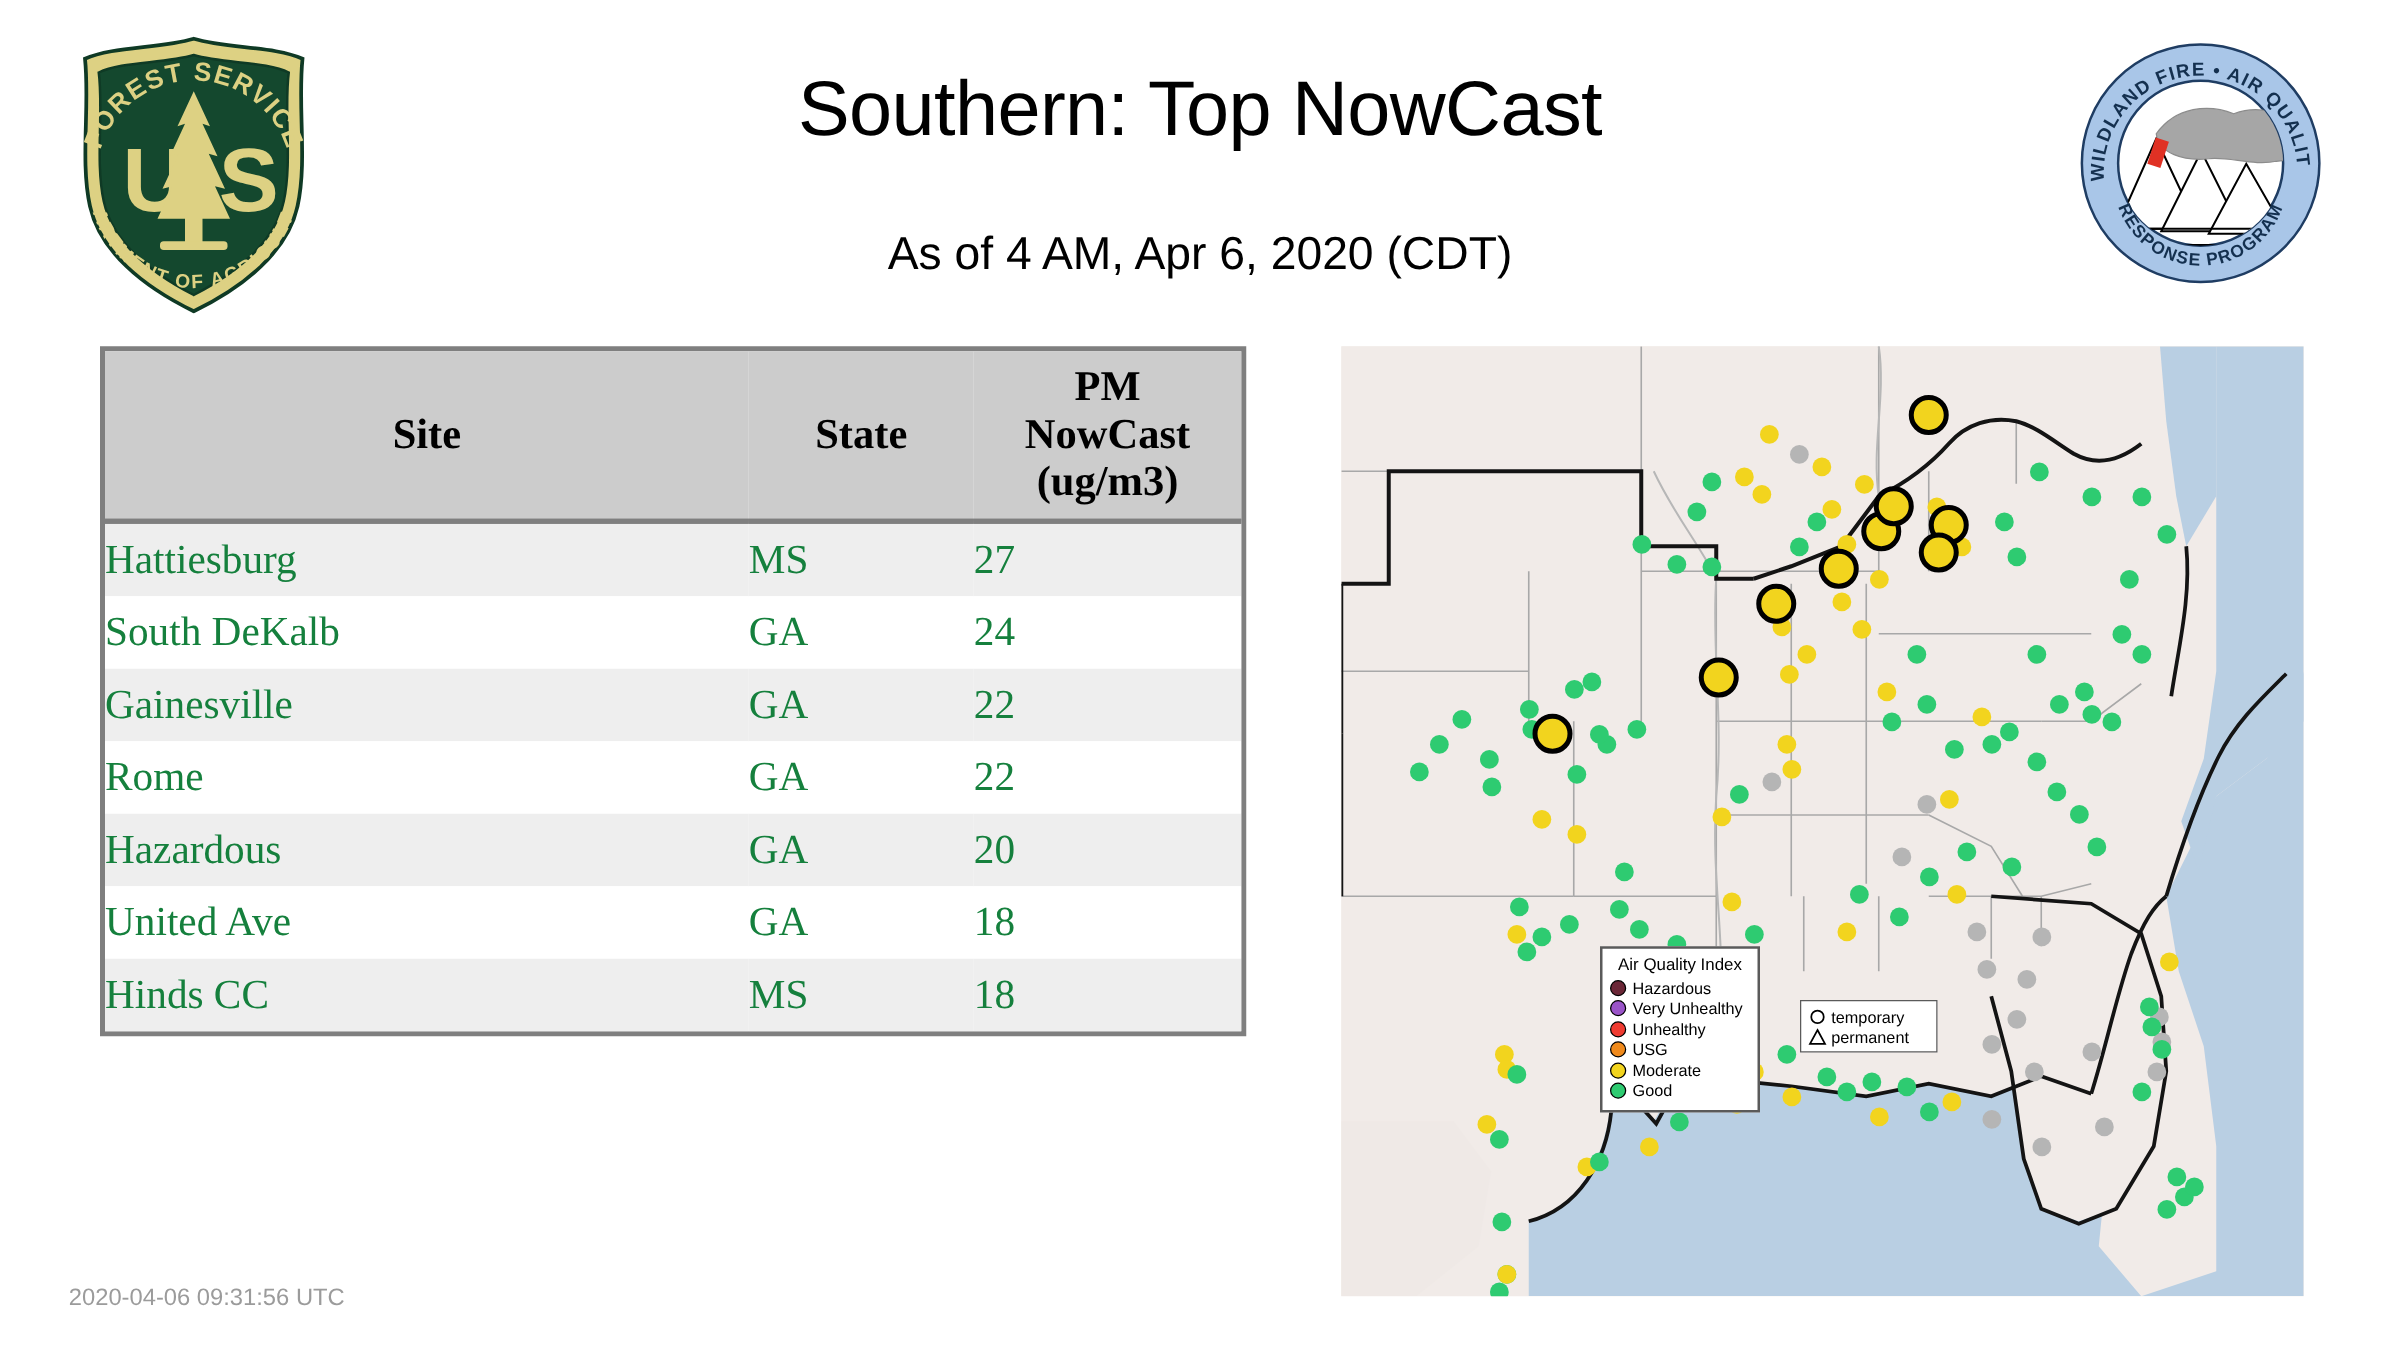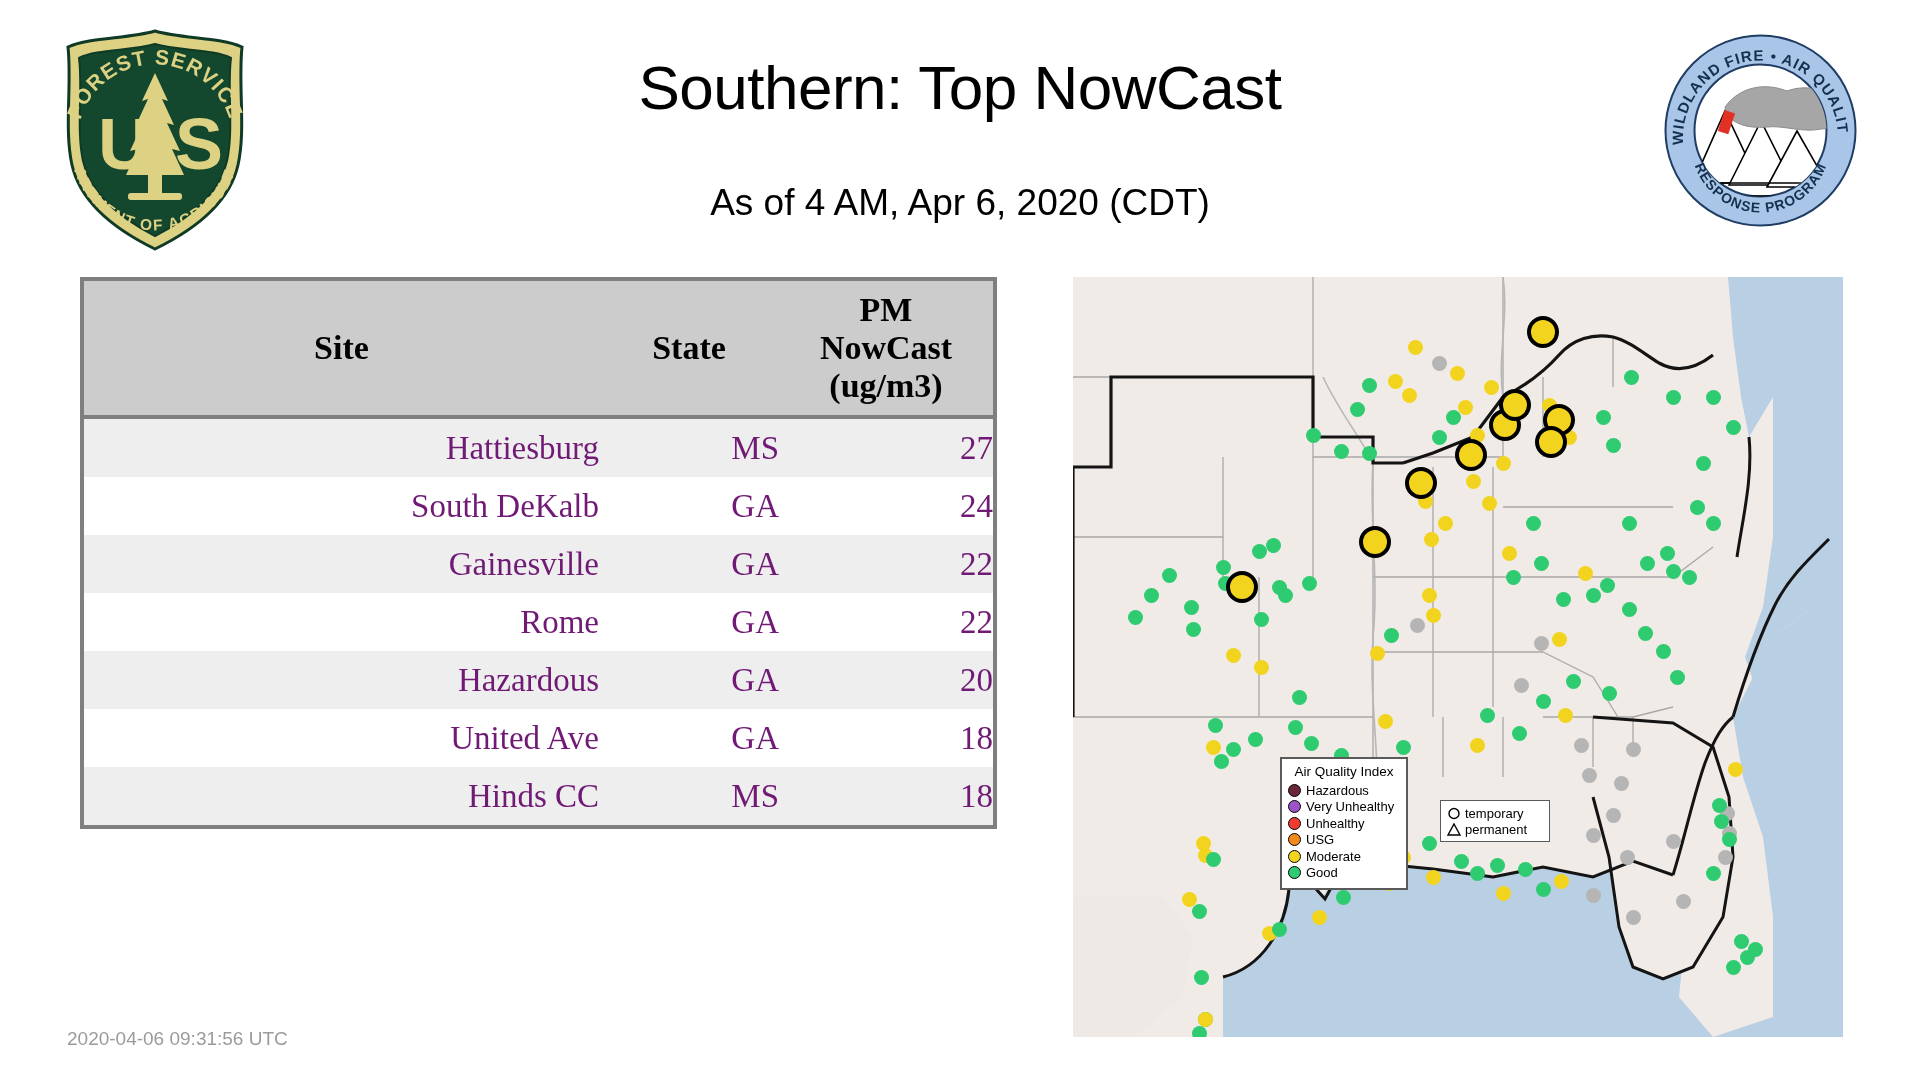--- a/index.html
+++ b/index.html
@@ -53,32 +53,32 @@
     line-height:1.12;
     text-align:center;
     vertical-align:middle;
     height:120px;
     box-sizing:border-box;
   }
   #data-table th.col-site{width:515px;}
   #data-table th.col-state{width:180px;}
   #data-table th.col-pm{width:214px;}
   #data-table tbody td{
-    font-size:33px; color:#701a75;
-    text-align:right;
+    font-size:33px; color:#15803d;
+    text-align:left;
     height:58px;
     padding:0;
     border:0;
   }
   #data-table tbody tr:nth-child(odd){background:#eeeeee;}
   #data-table tbody tr:nth-child(even){background:#ffffff;}
 
   
   #timestamp{
-    position:absolute; left:67px; top:1028px;
+    position:absolute; left:55px; top:1028px;
     font-size:19px; color:#9b9b9b;
     font-family:"Liberation Sans", sans-serif;
     white-space:nowrap;
   }
 
   
   #map-panel{
     position:absolute; left:1073px; top:277px;
     width:770px; height:760px;
     background:#f1ebe8;

